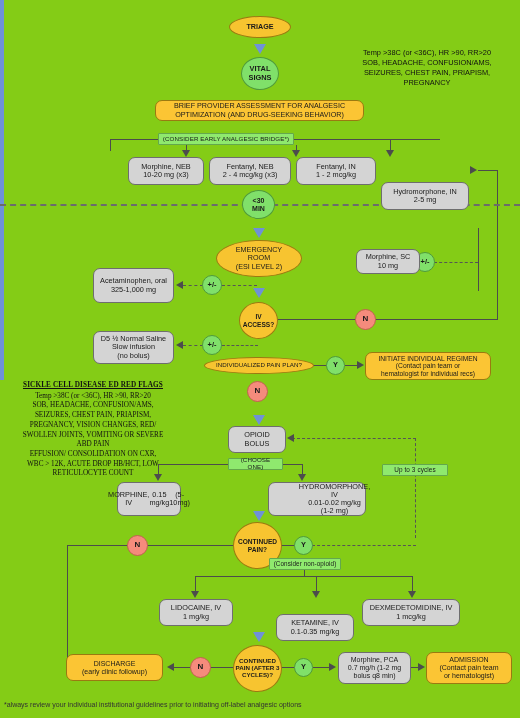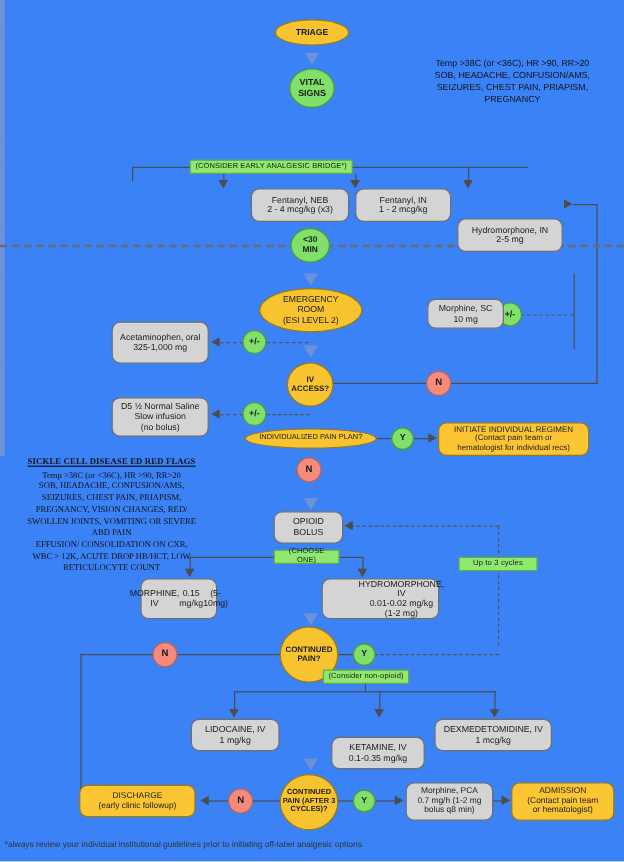--- a/index.html
+++ b/index.html
@@ -5,21 +5,21 @@
   html,body{margin:0;padding:0;background:#ffffff;}
   body{
     font-family:"Liberation Sans", sans-serif;
     -webkit-font-smoothing:antialiased;
   }
   #page{
     position:relative;
     width:520px;
     height:718px;
     overflow:hidden;
-    background:#3b82f6;
+    background:#84cc16;
   }
   
   .node{
     position:absolute;
     box-sizing:border-box;
     display:flex;
     align-items:center;
     justify-content:center;
     text-align:center;
     line-height:1.12;
@@ -125,20 +125,24 @@
   <div class="blv" style="left:258px;top:37px;height:21px;"></div>
   <div class="arrow bad" style="left:254px;top:44px;"></div>
 
   <div class="node circle-green bold" style="left:241px;top:57px;width:38px;height:33px;white-space:pre-line;">
     <span>VITAL
 SIGNS</span>
   </div>
 
   <div class="blv" style="left:258px;top:89px;height:12px;"></div>
 
+  <div class="node rect-yellow" style="left:155px;top:100px;width:209px;height:21px;white-space:pre-line;">
+    <span>BRIEF PROVIDER ASSESSMENT FOR ANALGESIC
+OPTIMIZATION (AND DRUG-SEEKING BEHAVIOR)</span>
+  </div>
 
   <div class="blv" style="left:258px;top:121px;height:84px;"></div>
 
   <div class="txtblock" style="left:336px;top:48px;width:182px;">
     <span>Temp &gt;38C (or &lt;36C), HR &gt;90, RR&gt;20</span><br>
     <span>SOB, HEADACHE, CONFUSION/AMS,</span><br>
     <span>SEIZURES, CHEST PAIN, PRIAPISM,</span><br>
     <span>PREGNANCY</span>
   </div>
 
@@ -148,20 +152,24 @@
   </div>
 
   <div class="ln lnv" style="left:110px;top:139px;height:12px;"></div>
   <div class="ln lnv" style="left:186px;top:145px;height:6px;"></div>
   <div class="ln lnv" style="left:296px;top:145px;height:6px;"></div>
   <div class="ln lnv" style="left:390px;top:139px;height:12px;"></div>
   <div class="arrow ad" style="left:182px;top:150px;"></div>
   <div class="arrow ad" style="left:292px;top:150px;"></div>
   <div class="arrow ad" style="left:386px;top:150px;"></div>
 
+  <div class="node rect" style="left:128px;top:157px;width:76px;height:28px;flex-direction:column;">
+    <span>Morphine, NEB</span>
+    <span>10-20 mg (x3)</span>
+  </div>
   <div class="node rect" style="left:209px;top:157px;width:82px;height:28px;flex-direction:column;">
     <span>Fentanyl, NEB</span>
     <span>2 - 4 mcg/kg (x3)</span>
   </div>
   <div class="node rect" style="left:296px;top:157px;width:80px;height:28px;flex-direction:column;">
     <span>Fentanyl, IN</span>
     <span>1 - 2 mcg/kg</span>
   </div>
   <div class="node rect" style="left:381px;top:157px;width:88px;height:28px;flex-direction:column;margin-top:25px;">
     <span>Hydromorphone, IN</span>

